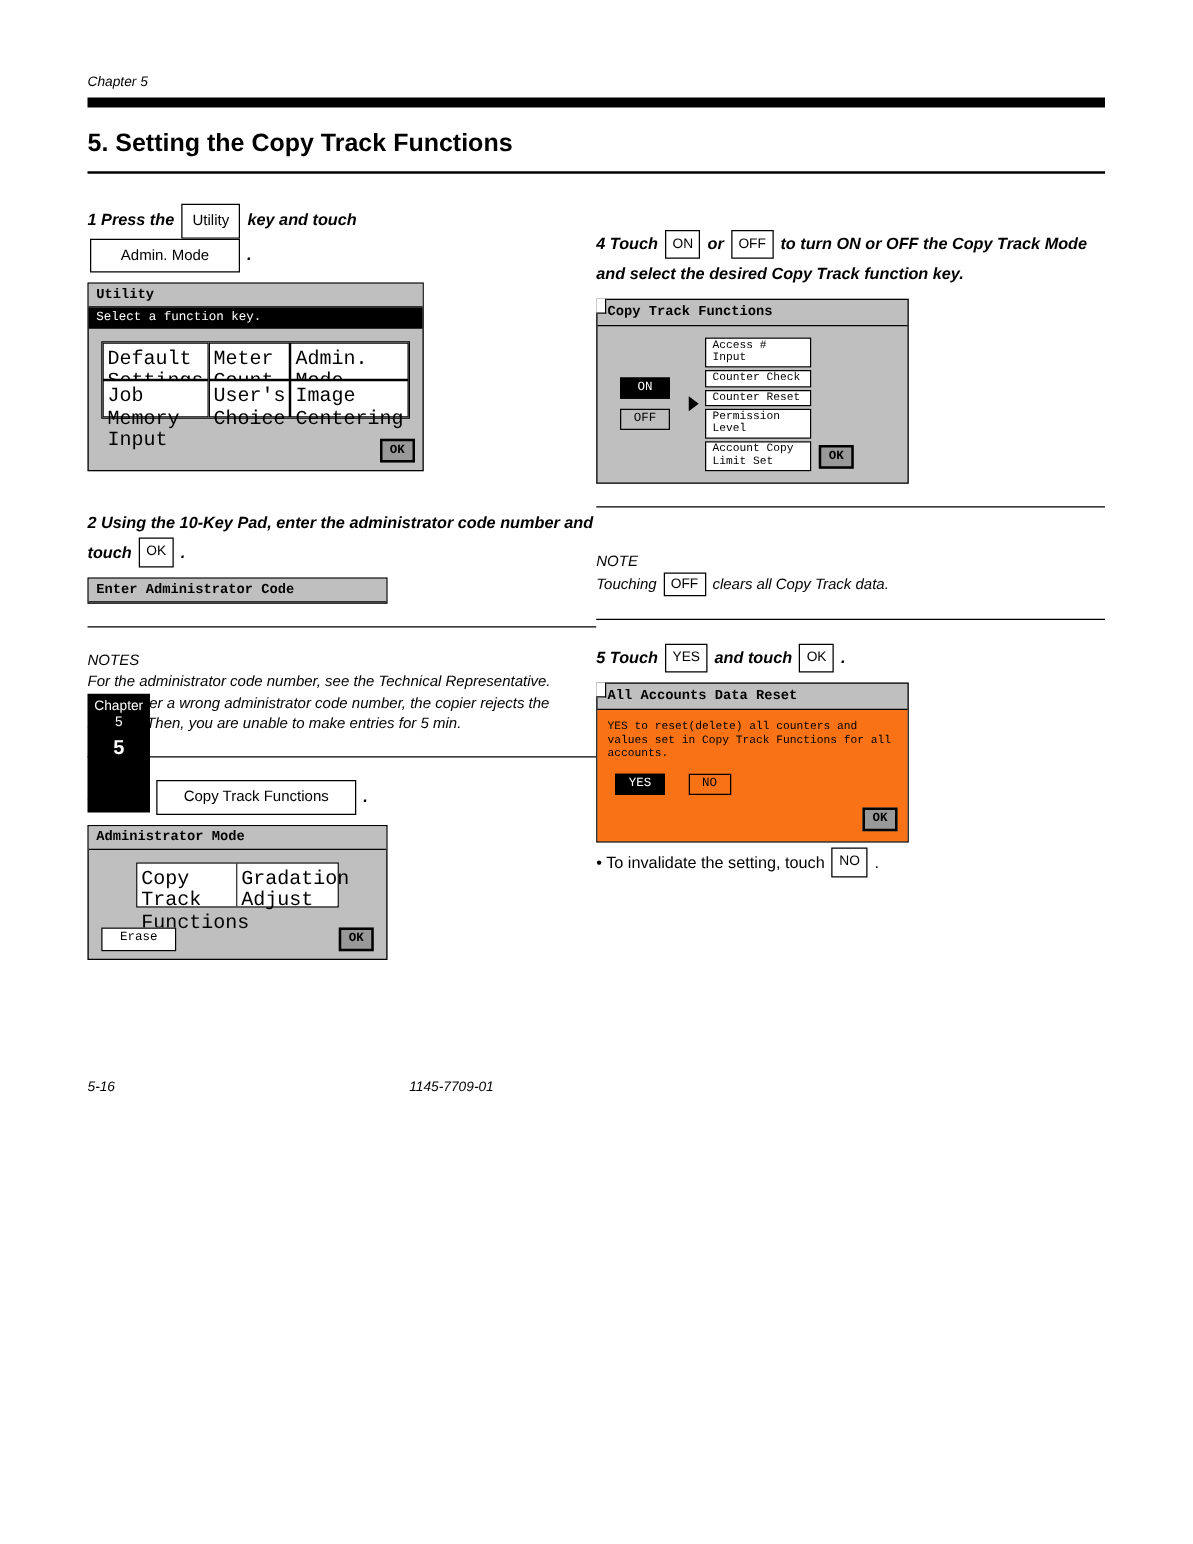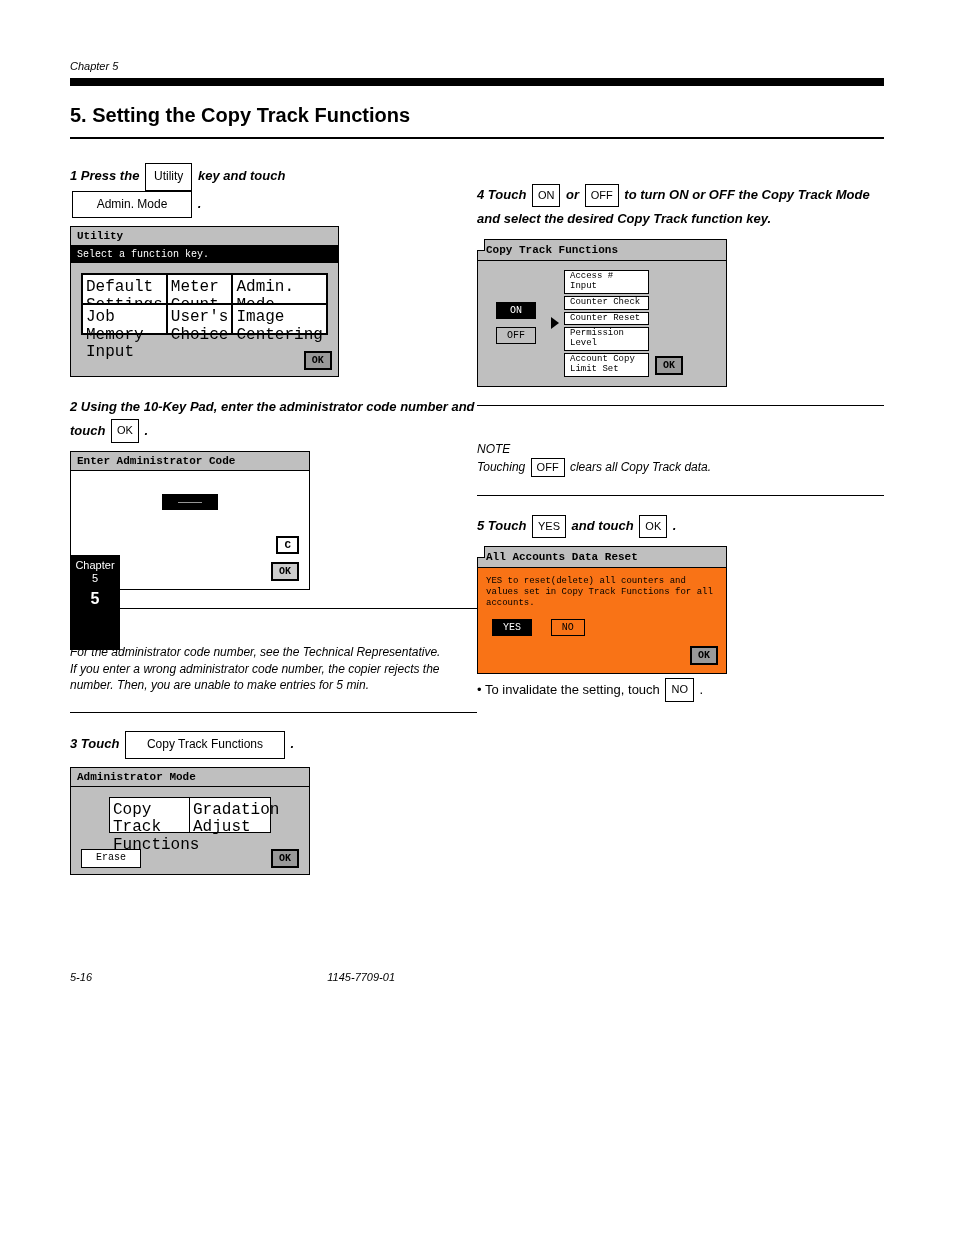--- a/index.html
+++ b/index.html
@@ -220,43 +220,30 @@
               <div class="fn-cell">User's Choice</div>
               <div class="fn-cell">Image Centering</div>
             </div>
           </div>
           <div class="ok-area"><span class="ok-btn">OK</span></div>
         </td>
             </tr>
       </tbody>
         </table>
 
-      <div class="step-line" style="margin-top:18px">
+      <div class="step-line" style="margin-top:29px">
         <b><i><span>2 Using the 10-Key Pad, enter the administrator code number and touch </span></i></b>
         <span class="kbox small">OK</span>
         <b><i><span> .</span></i></b>
       </div>
 
       <table class="panel" cellspacing="0" cellpadding="0">
         <tbody>
             <tr class="title-row">
               <td style="background:#bfbfbf">Enter Administrator Code</td>
-            </tr>
-        <tr>
-              <td style="background:#fff">
-          <div style="padding:22px; text-align:center; background:#fff">
-            <span class="admin-input">____</span>
-          </div>
-          <div style="text-align:right; padding:4px 10px; background:#fff">
-            <span class="c-btn">C</span>
-          </div>
-          <div style="text-align:right; padding:4px 10px 8px; background:#fff">
-            <span class="ok-btn" style="background:#ccc">OK</span>
-          </div>
-        </td>
             </tr>
       </tbody>
         </table>
 
       <hr class="sep">
 
       <div class="note" style="white-space:pre-line; font-style:italic">NOTES
 For the administrator code number, see the Technical Representative.
 If you enter a wrong administrator code number, the copier rejects the number. Then, you are unable to make entries for 5 min.</div>
 

